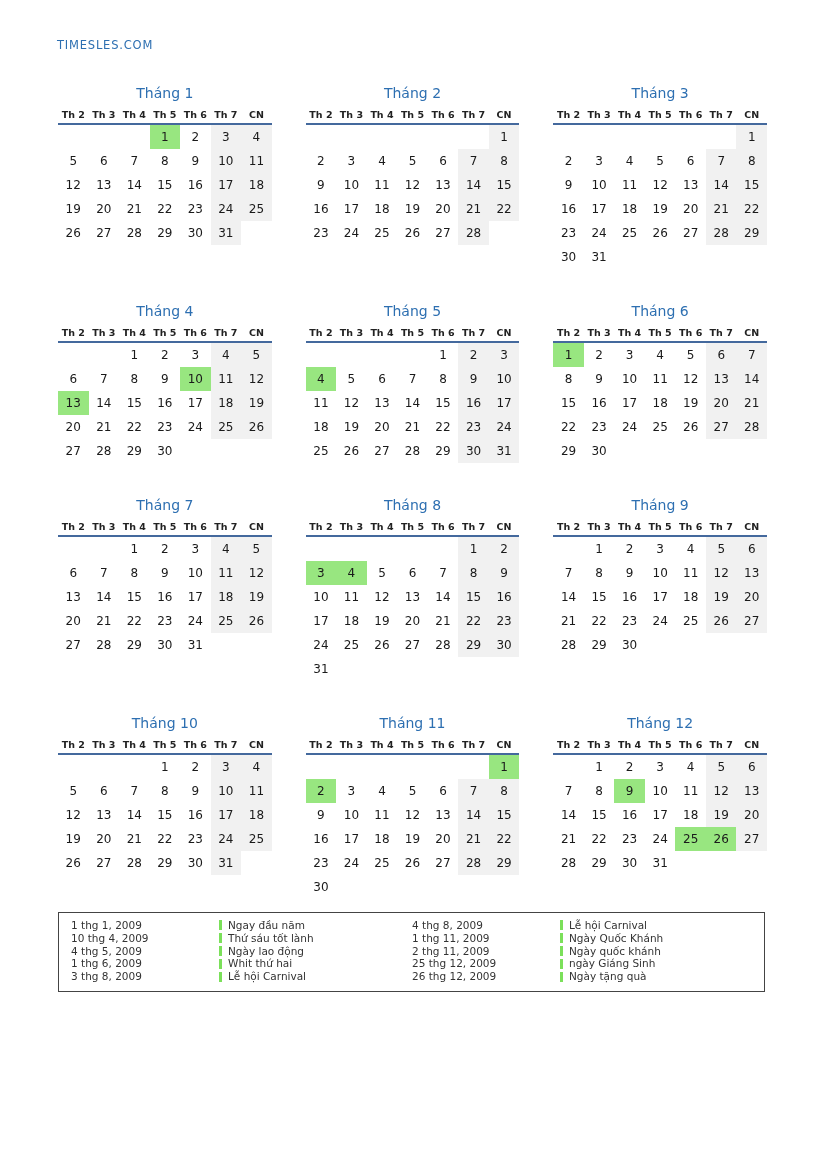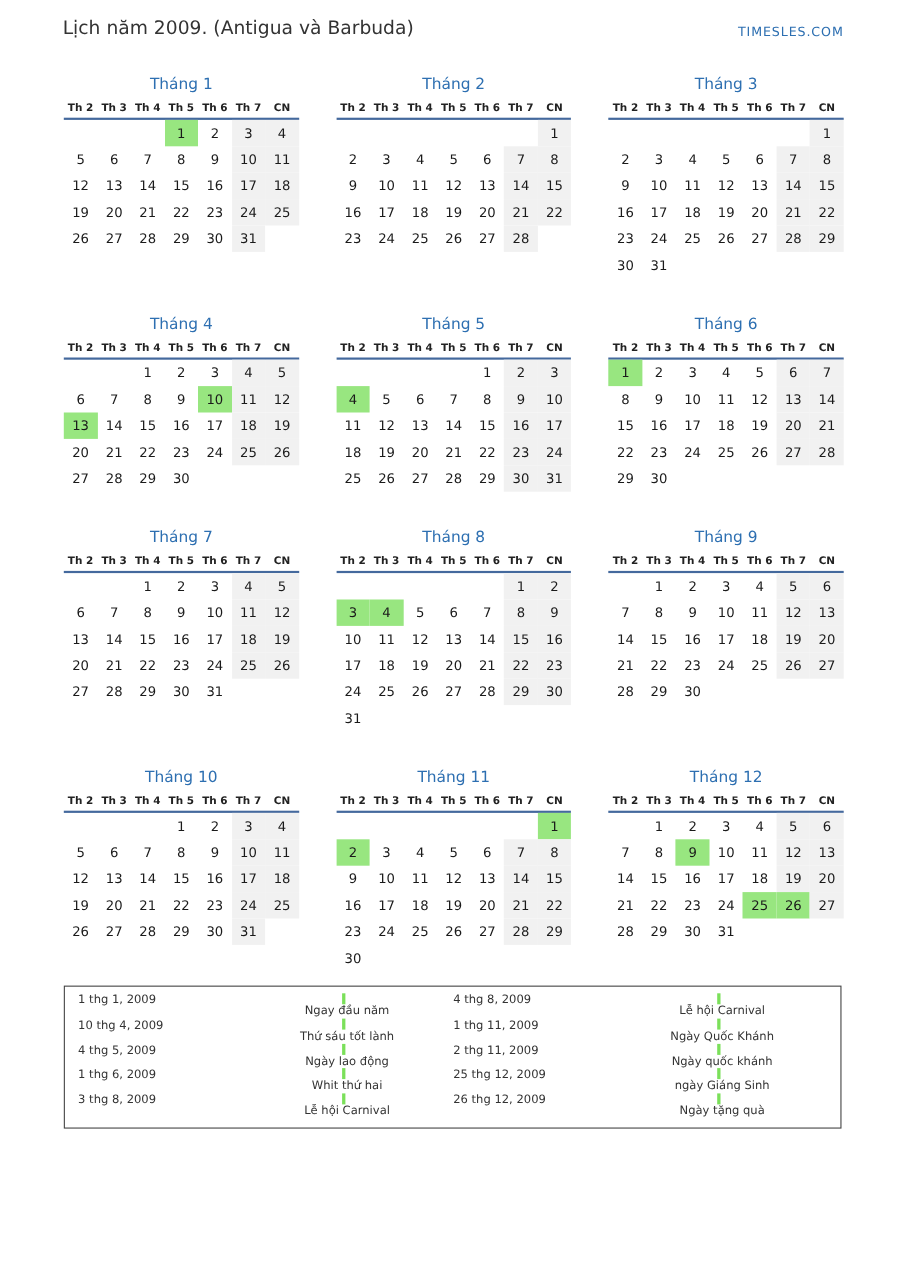--- a/index.html
+++ b/index.html
@@ -2,45 +2,44 @@
 <html style="--accent-blue: #2d6fb1; --header-rule-blue: #44699d; --highlight-green: #98e680; --weekend-gray: #f1f1f1; --legend-tick-green: #7be05a;"><head>
 <meta charset="utf-8">
 <style>
   * { margin:0; padding:0; box-sizing:border-box; }
   html,body { background:#fff; }
   body { font-family:"DejaVu Sans", "Liberation Sans", sans-serif; }
   .page { width:827px; height:1169px; background:#fff; position:relative; overflow:hidden; }
 
   .header { display:flex; justify-content:space-between; align-items:flex-start; padding:16px 60px 0 57px; }
   .page-title { font-size:17px; color:#333; font-weight:normal; }
-  .site-link { font-size:11.5px; color:var(--accent-blue,#2d74c4); letter-spacing:0.8px; margin-top:6px; text-decoration:none; cursor:pointer; }
+  .site-link { font-size:11.5px; color:var(--accent-blue,#2d74c4); letter-spacing:0.8px; margin-top:22px; text-decoration:none; cursor:pointer; }
 
   .months { display:grid; grid-template-columns:repeat(3,1fr); column-gap:12px; row-gap:22px; padding:33px 60px 0 58px;gap:34px; }
   .month { width:100%; }
   .month-title { text-align:center; color:var(--accent-blue,#2d6fb1); font-size:14px; margin-bottom:8px; cursor:pointer; }
   .dow-row { display:grid; grid-template-columns:repeat(7,1fr); border-bottom:2px solid var(--header-rule-blue,#44699d); padding-bottom:3px;font-weight:bold; }
   .dow { text-align:center; font-size:9.5px; color:#222; }
   .dates { display:grid; grid-template-columns:repeat(7,1fr); }
   .cell { height:24px; line-height:24px; text-align:center; font-size:12px; color:#1a1a1a; }
   .cell.weekend { background:var(--weekend-gray,#f1f1f1); }
   .cell.holiday { background:var(--highlight-green,#98e680); }
 
   .legend { margin:13px 62px 0 58px; border:1px solid #444; padding:6px 11px 8px 12px; display:flex; }
   .legend-group { flex:1; display:flex; flex-direction:column; }
   .legend-row { display:grid; grid-template-columns:148px 1fr; line-height:12.8px; }
   .legend-date { font-size:10.5px; color:#333; }
-  .legend-name { font-size:10.5px; color:#333; display:flex; align-items:center;flex-direction:column; }
+  .legend-name { font-size:10.5px; color:#333; display:flex; align-items:center; }
   .tick { display:inline-block; width:3px; height:10px; background:var(--legend-tick-green,#7be05a); margin-right:6px; flex:none; }
 </style>
 </head>
 <body>
 
 <div class="page">
   <div class="header">
-    <h1 class="page-title">Lịch năm 2009. (Antigua và Barbuda)</h1>
     <span class="site-link">TIMESLES.COM</span>
   </div>
 
   <div class="months" id="months-grid">
       <div class="month">
         <div class="month-title">Tháng 1</div>
         <div class="dow-row">
           <span class="dow">Th 2</span>
           <span class="dow">Th 3</span>
           <span class="dow">Th 4</span>

